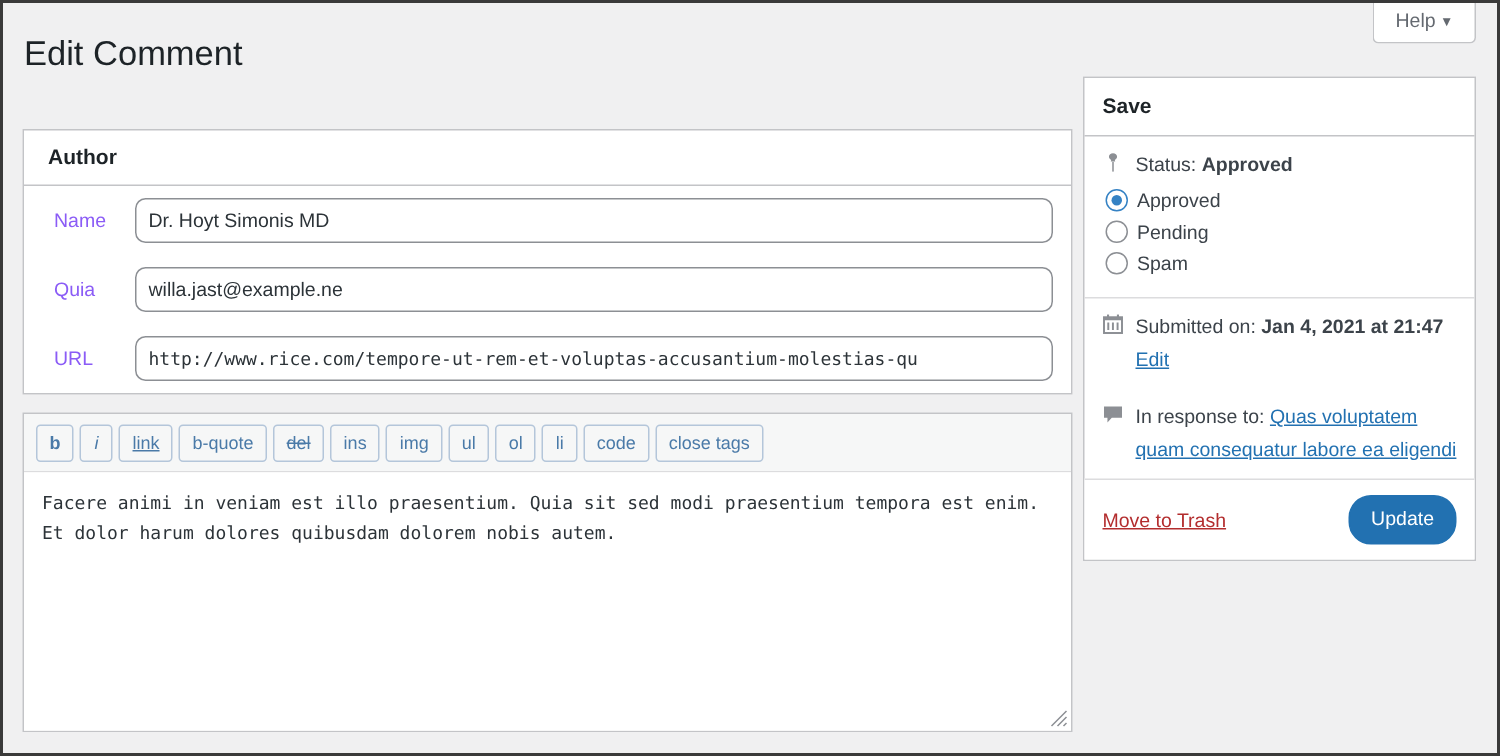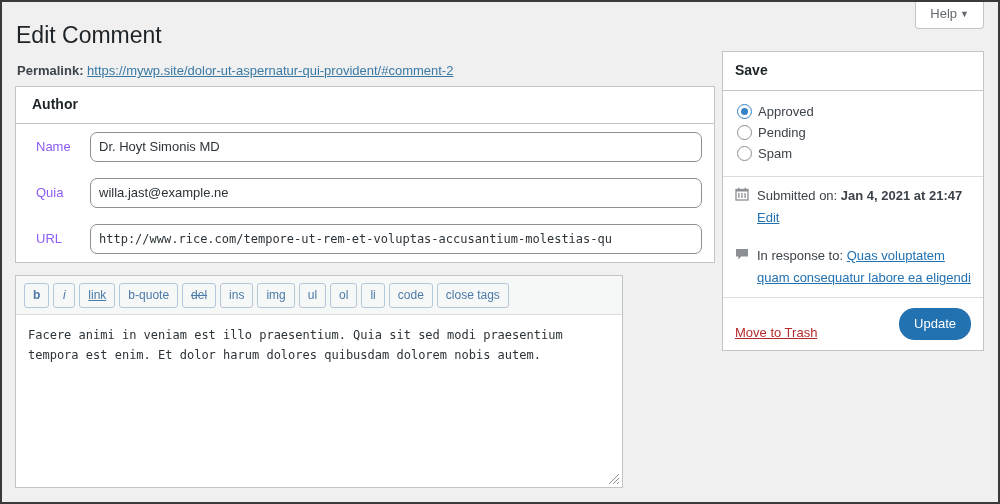--- a/index.html
+++ b/index.html
@@ -124,21 +124,21 @@
   }
   .author-field input.mono {
     font-family: "DejaVu Sans Mono", monospace;
     font-size: 12px;
   }
 
   
   #editor-box {
     background: #f6f7f7;
     border: 1px solid #c3c4c7;
-    width: 608px;
+    width: 700px;
   }
   #editor-toolbar {
     padding: 7px 8px 6px 8px;
     background: #f6f7f7;
     border-bottom: 1px solid #dcdcde;
     white-space: nowrap;
   }
   .qt-btn {
     display: inline-block;
     margin-right: 4px;
@@ -250,21 +250,21 @@
     width: 7px; height: 7px;
     border-radius: 50%;
     background: #3582c4;
   }
   .radio-label { font-size: 13px; color: #3c434a; cursor: pointer; }
 
   .misc-divider { border-top: 1px solid #dcdcde; }
 
   #major-publishing-actions {
     display: flex;
-    align-items: flex-end;
+    align-items: center;
     justify-content: space-between;
     padding: 10px 12px;
     border-top: 1px solid #dcdcde;
     background: #fff;
   }
   #delete-action a {
     color: #b32d2e;
     font-size: 13px;
     text-decoration: underline;
     cursor: pointer;
@@ -287,24 +287,20 @@
 <div id="page">
 
   <div id="help-tab-wrap">
     <a class="help-tab">
       <span>Help</span><span class="caret">▼</span>
     </a>
   </div>
 
   <h1 id="page-title">Edit Comment</h1>
 
-  <div id="permalink-row">
-    <span class="plabel">Permalink:</span>
-    <a id="permalink-link">https://mywp.site/dolor-ut-aspernatur-qui-provident/#comment-2</a>
-  </div>
 
   <div id="main-col">
 
     <div class="postbox">
       <div class="postbox-header">Author</div>
       <div class="postbox-inside">
 
         <div class="author-row">
           <div class="author-label">Name</div>
           <div class="author-field">
@@ -339,20 +335,32 @@
       </div>
     </div>
 
   </div>
 
   <div id="side-col">
     <div id="submitdiv">
       <div class="postbox-header">Save</div>
 
       <div class="misc-pub-section">
+        <div class="misc-line">
+          <span class="misc-icon">
+            <svg width="14" height="15" viewBox="0 0 14 15">
+              <path d="M7 1.2c-1.5 0-2.7 1-2.7 2.3 0 .9.6 1.7 1.5 2.1l-.3 1.1h3l-.3-1.1c.9-.4 1.5-1.2 1.5-2.1C9.7 2.2 8.5 1.2 7 1.2z" fill="#8c8f94"></path>
+              <rect x="6.5" y="6.9" width="1" height="6.5" fill="#8c8f94"></rect>
+            </svg>
+          </span>
+          <span class="misc-text">
+            <span>Status:</span>
+            <b>Approved</b>
+          </span>
+        </div>
 
         <div class="status-radios">
           <div class="radio-row">
             <span class="radio checked"></span>
             <span class="radio-label">Approved</span>
           </div>
           <div class="radio-row">
             <span class="radio"></span>
             <span class="radio-label">Pending</span>
           </div>

